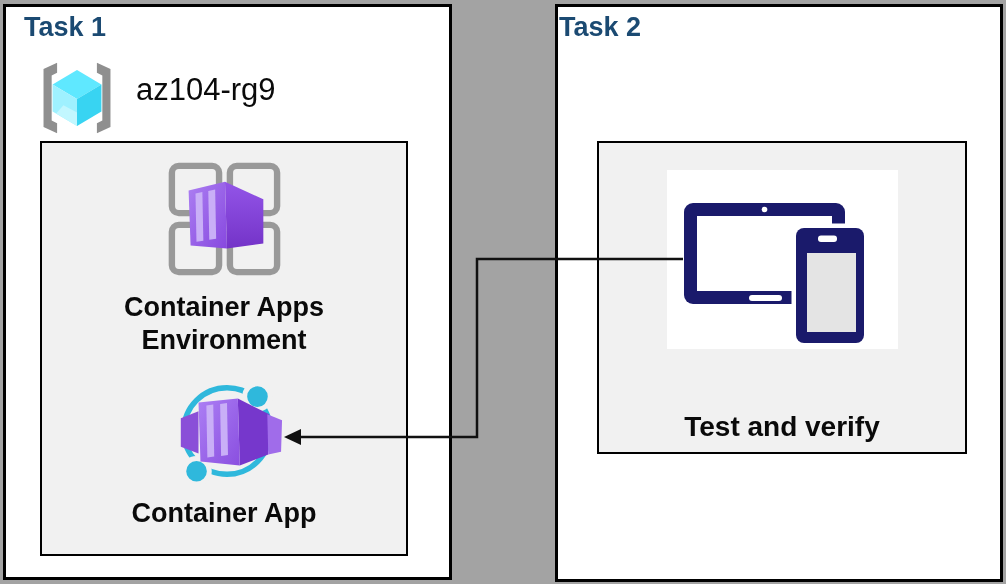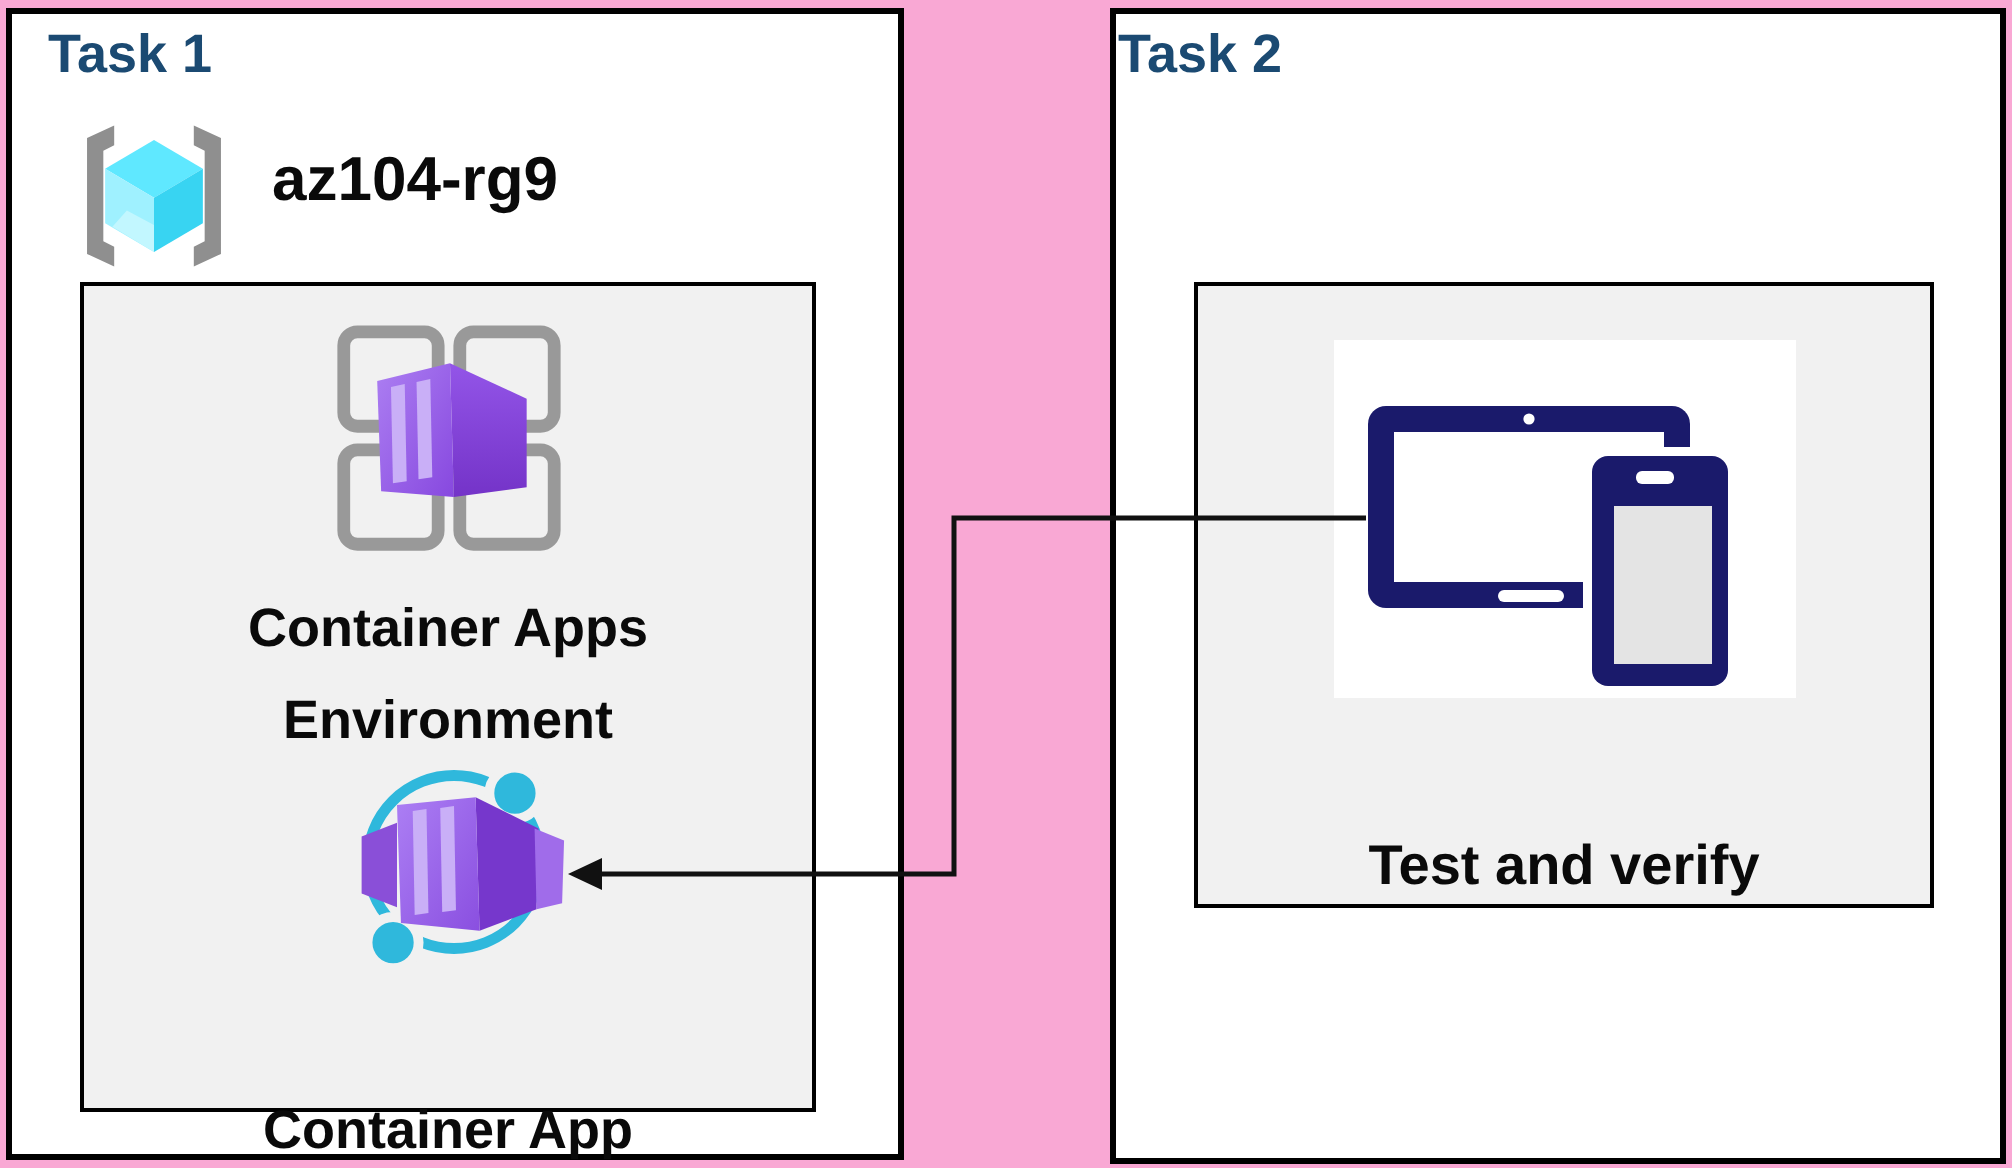--- a/index.html
+++ b/index.html
@@ -4,21 +4,21 @@
 <style>
   * { box-sizing: border-box; margin: 0; padding: 0; }
   body {
     font-family: "Liberation Sans", "DejaVu Sans", sans-serif;
     background: #ffffff;
   }
   #canvas {
     position: relative;
     width: 1006px;
     height: 584px;
-    background: #f9a8d4;
+    background: #a3a3a3;
     overflow: hidden;
   }
   .task-box {
     position: absolute;
     background: #ffffff;
     border: 3px solid #000000;
   }
   #task1-box { left: 3px;   top: 4px; width: 449px; height: 576px; }
   #task2-box { left: 555px; top: 4px; width: 448px; height: 578px; }
   .task-title {
@@ -34,33 +34,33 @@
     background: #F1F1F1;
     border: 2px solid #000000;
   }
   #task1-panel { left: 40px;  top: 141px; width: 368px; height: 415px; }
   #task2-panel { left: 597px; top: 141px; width: 370px; height: 313px; }
   #rg-icon { position: absolute; left: 31px; top: 60px; }
   #rg-name {
     position: absolute;
     left: 136px; top: 72px;
     font-size: 31px;
-    font-weight: 700;
+    font-weight: 400;
     color: #0A0A0A;
   }
   .node-label {
     position: absolute;
     text-align: center;
     font-weight: 700;
     color: #0A0A0A;
     font-size: 27px;
-    line-height: 46px;
+    line-height: 33px;
   }
   #env-label  { left: 74px;  top: 291px; width: 300px; }
-  #app-label  { left: 40px;  top: 497px; width: 368px; margin-top: 45px; }
+  #app-label  { left: 40px;  top: 497px; width: 368px; }
   #test-label { left: 597px; top: 369px; width: 370px; font-size: 28px; margin-top: 41px; }
   #env-icon     { position: absolute; left: 164px; top: 161px; }
   #app-icon     { position: absolute; left: 169px; top: 374px; }
   #devices-card {
     position: absolute;
     left: 667px; top: 170px;
     width: 231px; height: 179px;
     background: #ffffff;
   }
   #devices-icon { position: absolute; left: 0; top: 0; }

